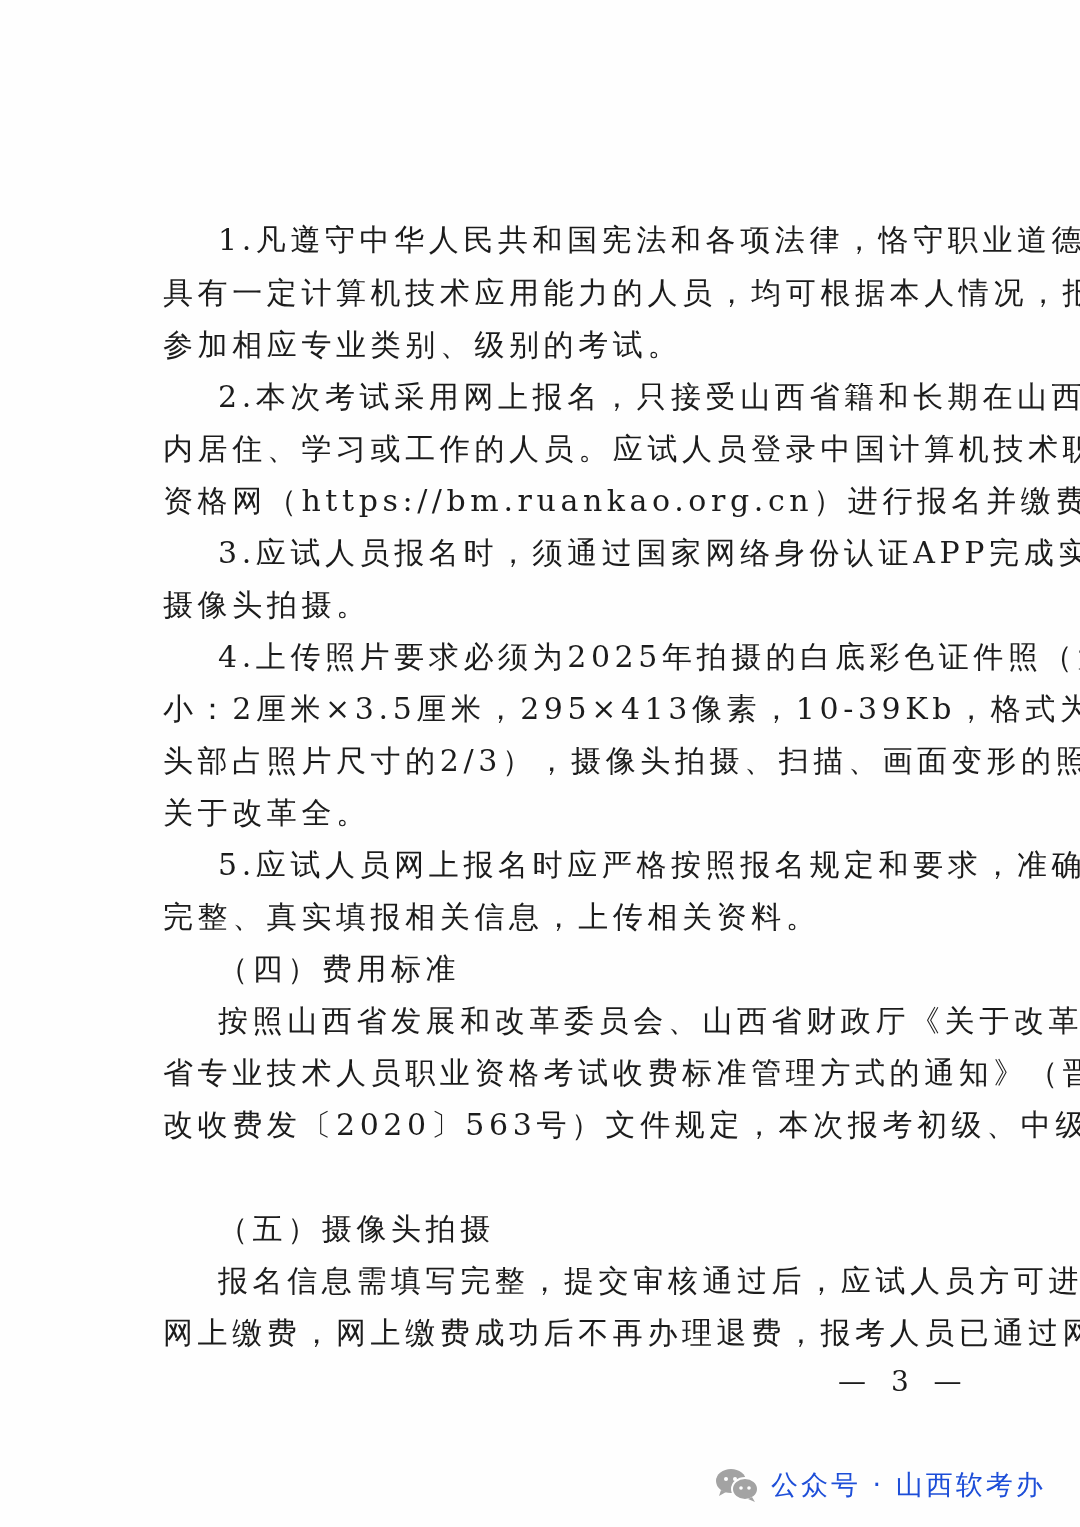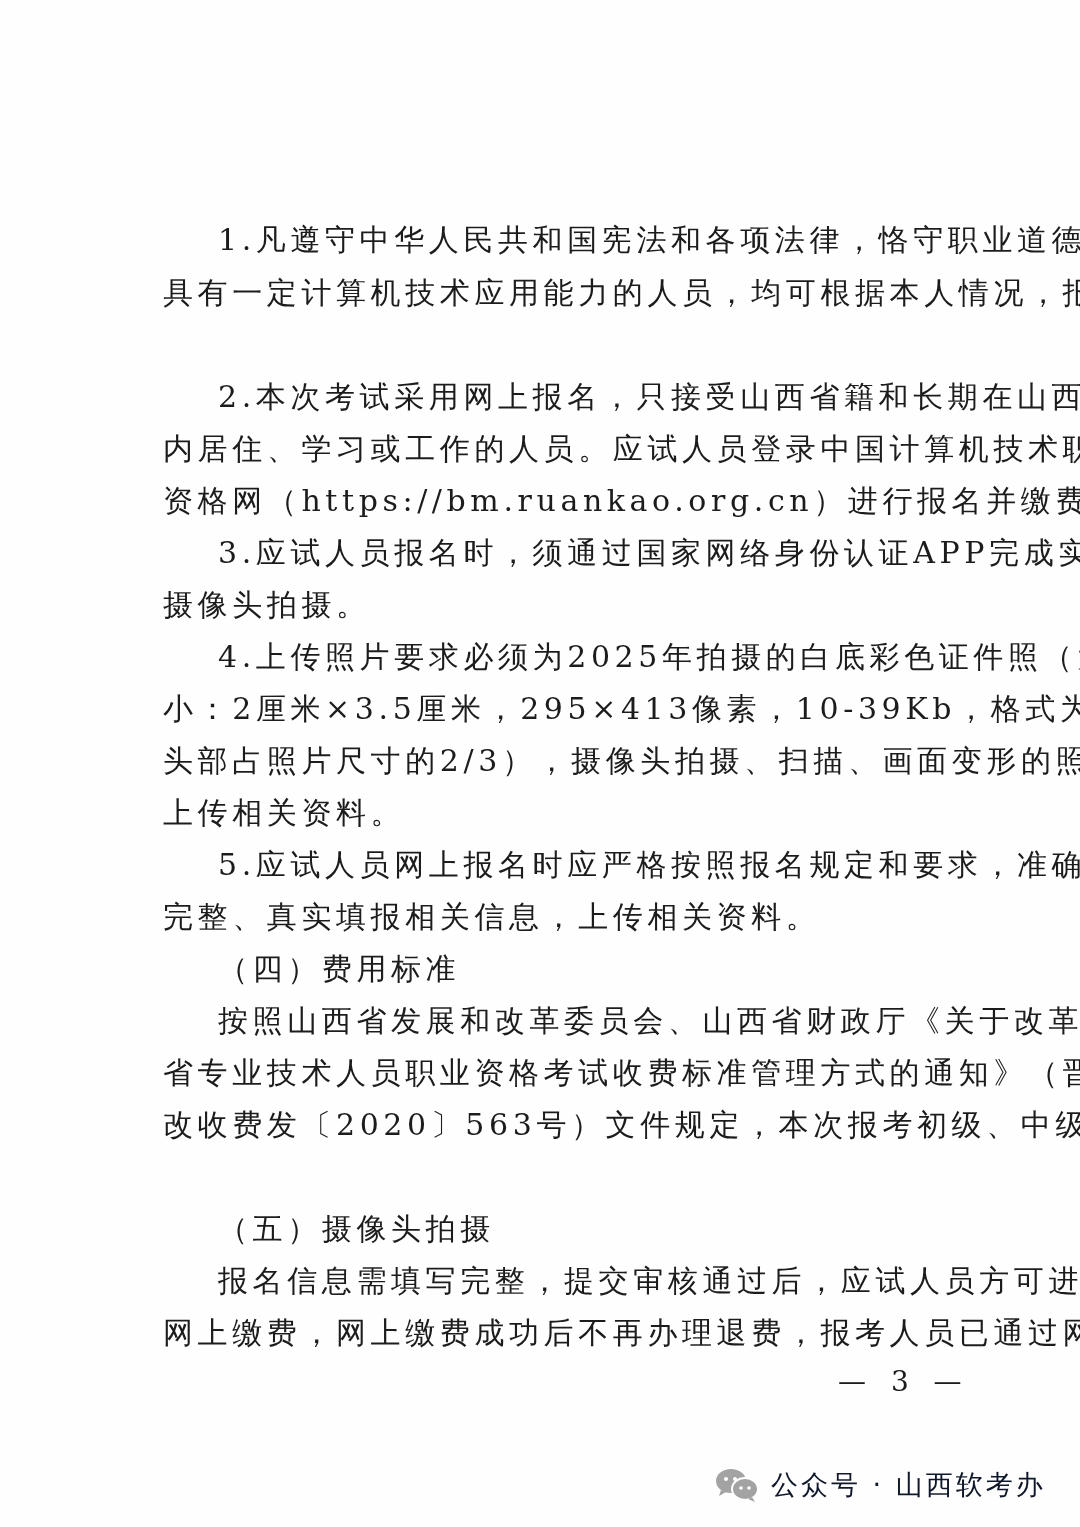--- a/index.html
+++ b/index.html
@@ -12,43 +12,44 @@
     position: absolute; left: 163px; width: 770px; font-size: 30px; line-height: 40px;
     white-space: nowrap; letter-spacing: 4.6px; color: #1c1c1c;
   }
   .indent { left: 218px; width: 715px; }
   .page-number {
     position: absolute; left: 838px; top: 1215px; font-size: 28px; color: #1c1c1c;
     letter-spacing: 8px; white-space: nowrap;
   }
   .watermark {
     position: absolute; left: 715px; top: 1465px; height: 40px; display: flex; align-items: center;
-    font-family: "DejaVu Sans", "Liberation Sans", sans-serif; font-size: 27px; color: #0f172a;
+    font-family: "DejaVu Sans", "Liberation Sans", sans-serif; font-size: 27px; color: #1d4ed8;
     letter-spacing: 3px;
   }
   .wx-icon { width: 44px; height: 34px; margin-right: 12px; }
 </style>
 </head>
 <body>
 
 <div class="page">
   <div class="line indent" style="top:220px">1.凡遵守中华人民共和国宪法和各项法律，恪守职业道德，</div>
   <div class="line" style="top:273px">具有一定计算机技术应用能力的人员，均可根据本人情况，报名</div>
+  <div class="line" style="top:325px">参加相应专业类别、级别的考试。</div>
 
   <div class="line indent" style="top:377px">2.本次考试采用网上报名，只接受山西省籍和长期在山西省</div>
   <div class="line" style="top:429px">内居住、学习或工作的人员。应试人员登录中国计算机技术职业</div>
   <div class="line" style="top:481px">资格网（https://bm.ruankao.org.cn）进行报名并缴费。</div>
 
   <div class="line indent" style="top:533px">3.应试人员报名时，须通过国家网络身份认证APP完成实名认</div>
   <div class="line" style="top:585px">摄像头拍摄。</div>
 
   <div class="line indent" style="top:637px">4.上传照片要求必须为2025年拍摄的白底彩色证件照（大</div>
   <div class="line" style="top:689px">小：2厘米×3.5厘米，295×413像素，10-39Kb，格式为jpg，</div>
   <div class="line" style="top:741px">头部占照片尺寸的2/3），摄像头拍摄、扫描、画面变形的照片审</div>
-  <div class="line" style="top:793px">上传相关资料。</div>
+  <div class="line" style="top:793px">关于改革全。</div>
 
   <div class="line indent" style="top:845px">5.应试人员网上报名时应严格按照报名规定和要求，准确、</div>
   <div class="line indent" style="top:949px">（四）费用标准</div>
 
   <div class="line" style="top:897px">完整、真实填报相关信息，上传相关资料。</div>
 
   <div class="line indent" style="top:1001px">按照山西省发展和改革委员会、山西省财政厅《关于改革全</div>
   <div class="line" style="top:1053px">省专业技术人员职业资格考试收费标准管理方式的通知》（晋发</div>
   <div class="line" style="top:1105px">改收费发〔2020〕563号）文件规定，本次报考初级、中级资格</div>
 

